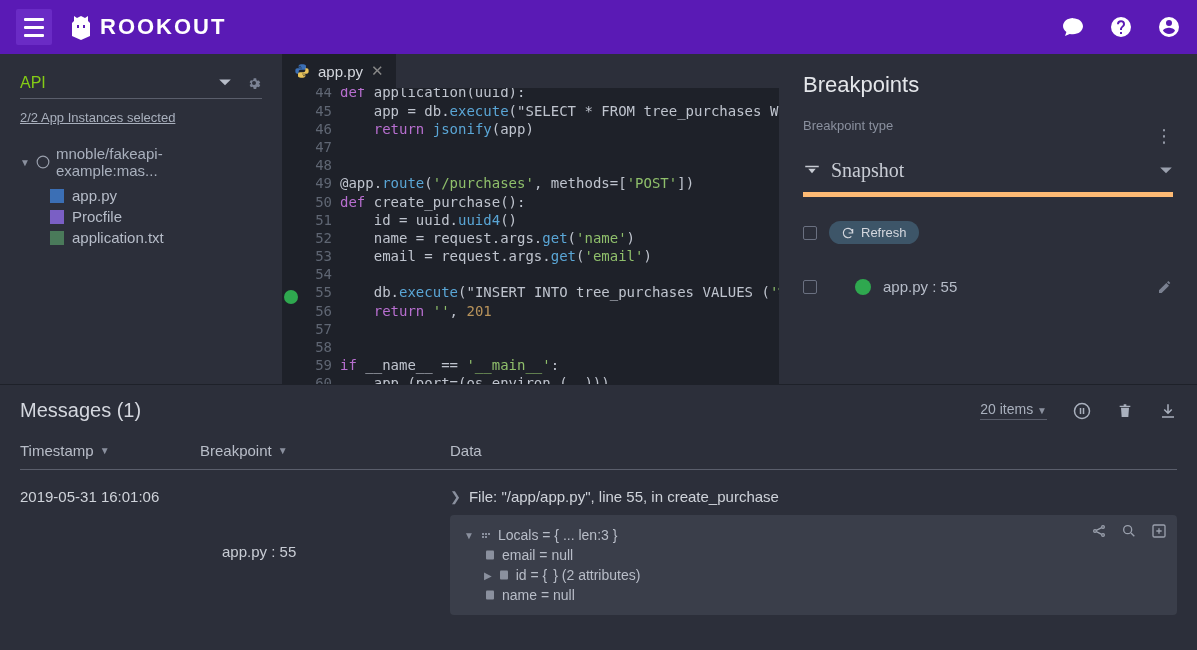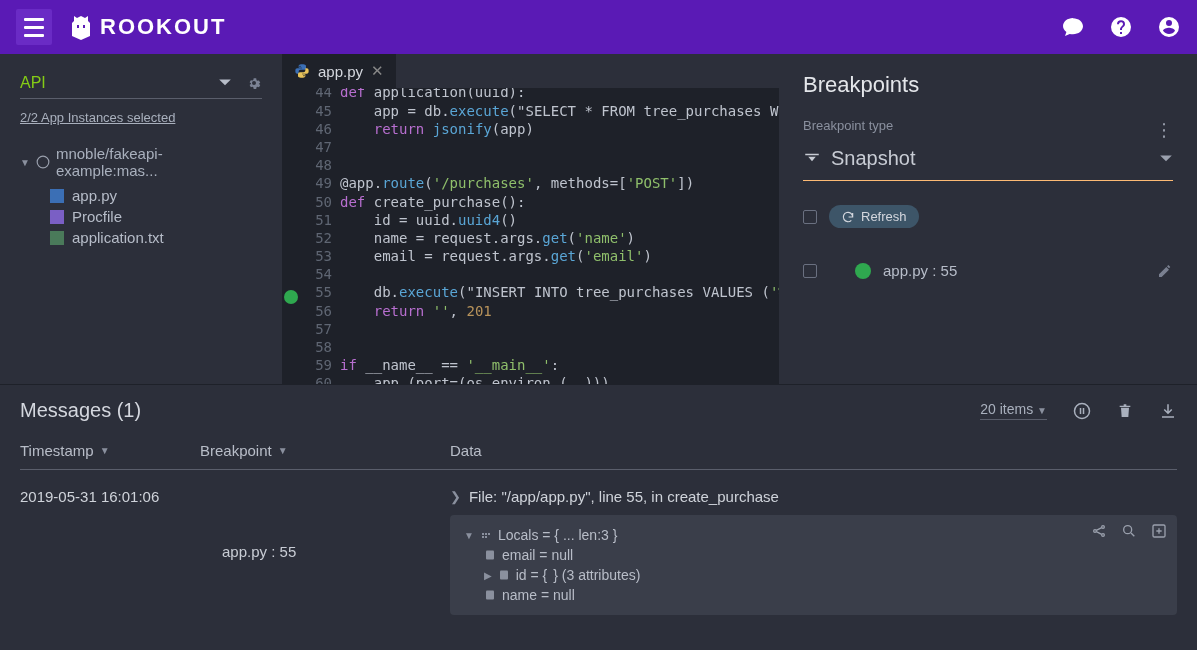--- a/index.html
+++ b/index.html
@@ -34,24 +34,24 @@
 .gutter .ln { height:18.2px;}
 .bpdot { position:absolute; right:42px; width:14px; height:14px; background:#2fa84f; border-radius:50%; }
 .src { flex:1; white-space:pre; color:#bfc4ce; overflow:hidden;}
 .kw { color:#b86fd0; }
 .str { color:#8fbf6b; }
 .num { color:#b8935b; }
 .fn { color:#5aa6d6; }
 
 .right { width:418px; background:#2c2f3a; padding:18px 24px;}
 .bptitle { font-size:22px; color:#e4e6ea; margin-bottom:20px;}
-.bptype { font-size:13px; color:#8a909e; margin-bottom:8px;}
+.bptype { font-size:13px; color:#8a909e; margin-bottom:20px;}
 .bptype-row { display:flex; align-items:center; justify-content:space-between; margin-bottom:6px;}
 .dots { color:#9aa0ad; cursor:pointer; font-size:18px; line-height:1;}
-.snap { display:flex; align-items:center; gap:10px; border-bottom:1px solid #fdba74; padding-bottom:10px; font-size:18px;}
+.snap { display:flex; align-items:center; gap:10px; border-bottom:5px solid #fdba74; padding-bottom:10px; font-size:18px;font-family:Liberation Serif, serif;}
 .bprow { display:flex; align-items:center; gap:12px; padding:10px 0; color:#b6bcc8; font-size:15px; margin-top:14px;}
 .chk { width:14px; height:14px; border:1px solid #6a7080; border-radius:2px;}
 .refresh { background:#3d5568; border-radius:14px; padding:4px 12px; font-size:13px; display:flex; gap:6px; align-items:center; cursor:pointer; color:#d4d7de;}
 .dotg { width:16px; height:16px; background:#2fa84f; border-radius:50%; display:inline-block;}
 .pencil { margin-left:auto; color:#7a8090; cursor:pointer;}
 
 .msgs { background:#2c2f3a; border-top:1px solid #1e2129;}
 .msghdr { display:flex; align-items:center; padding:14px 20px; }
 .msgtitle { font-size:20px; color:#d4d7de;}
 .msghdr-rt { margin-left:auto; display:flex; align-items:center; gap:26px; color:#a9b0bd;text-align:center;}
@@ -272,21 +272,21 @@
               </svg>
         </div>
         <div class="lrow lrow0"><span class="caret">▼</span> <svg width="12" height="12" viewBox="0 0 24 24" fill="#8a909e">
                 <path d="M4 8h4v4H4zm6 0h4v4h-4zm6 0h4v4h-4zM4 14h4v4H4zm6 0h4v4h-4z"></path>
               </svg> Locals = { ... len:3 }</div>
         <div class="lrow"><svg width="12" height="12" viewBox="0 0 24 24" fill="#8a909e">
                 <rect x="4" y="3" width="16" height="18" rx="2"></rect>
               </svg> email = null</div>
             <div class="lrow"><span class="caret">▶</span><svg width="12" height="12" viewBox="0 0 24 24" fill="#8a909e">
                 <rect x="4" y="3" width="16" height="18" rx="2"></rect>
-              </svg> id = {<class 'uuid.uuid'="">} (3 attributes)</class></div>
+              </svg> id = {<class 'uuid.uuid'="">} (2 attributes)</class></div>
             <div class="lrow"><svg width="12" height="12" viewBox="0 0 24 24" fill="#8a909e">
                 <rect x="4" y="3" width="16" height="18" rx="2"></rect>
               </svg> name = null</div>
       </div>
     </div>
       </div>
     </div>
 </div>
 
 </body></html>

